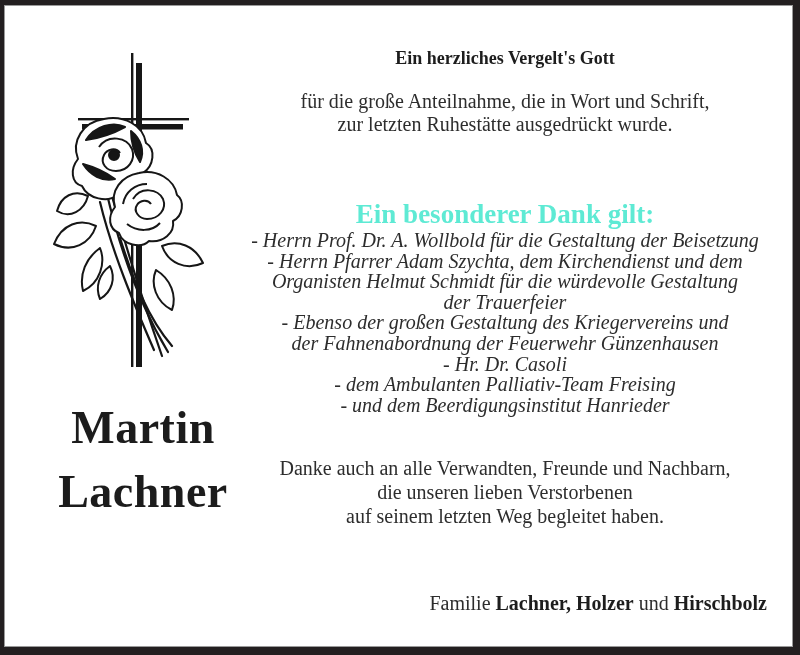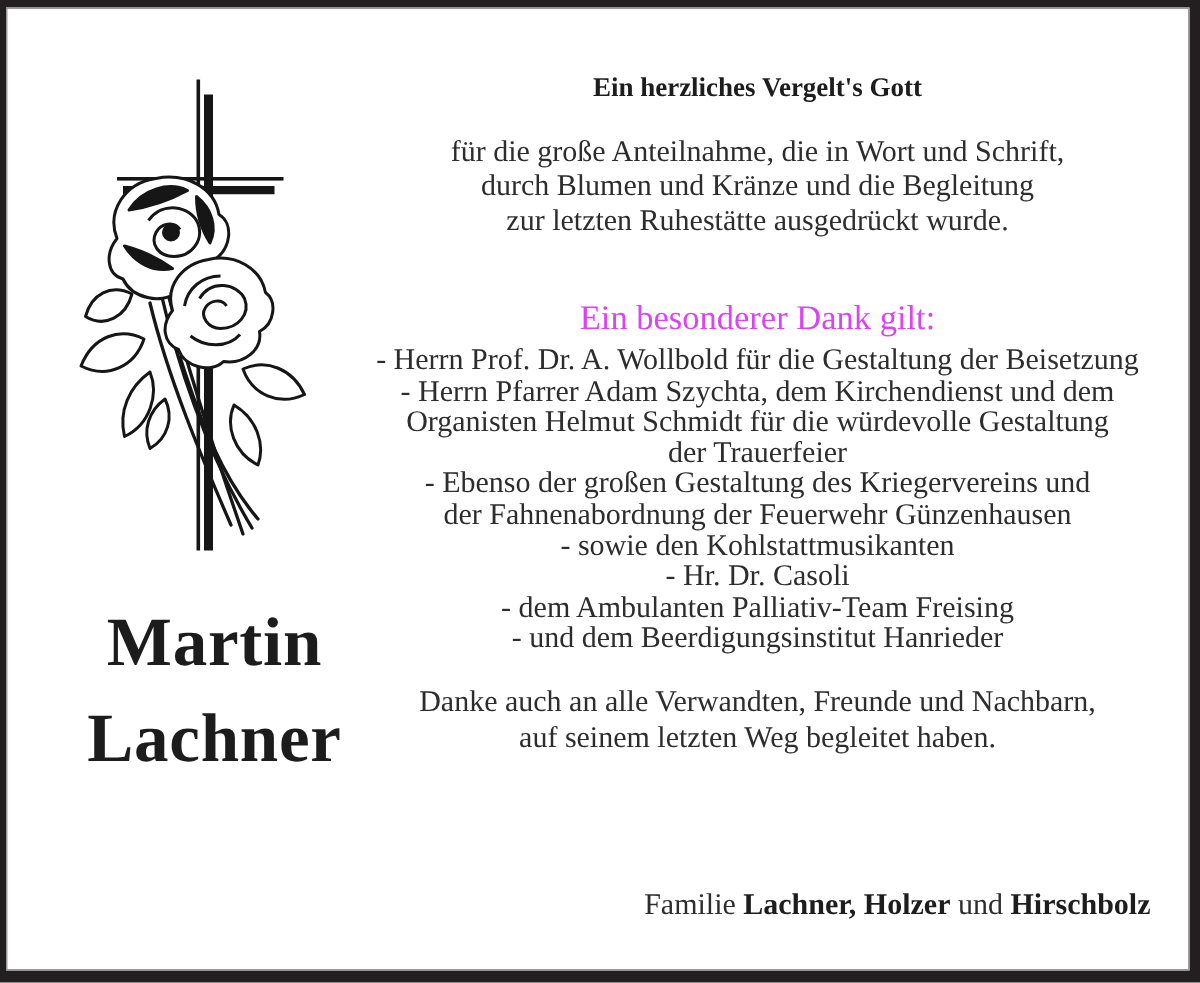--- a/index.html
+++ b/index.html
@@ -45,26 +45,26 @@
     font-size: 18px; font-weight: bold; color: #1d1d1d;
   }
   .intro {
     position: absolute; left: 0; width: 100%;
     top: 90px;
     font-size: 20px; line-height: 23px;
   }
   .dank-title {
     position: absolute; left: 0; width: 100%;
     top: 199px;
-    font-size: 23px; font-weight: normal; color: #d946ef;
+    font-size: 27px; font-weight: bold; color: #5eead4;
   }
   .dank-list {
     position: absolute; left: 0; width: 100%;
     top: 230px;
-    font-size: 20px; line-height: 20.6px;
+    font-size: 20px; line-height: 20.6px; font-style: italic;
   }
   .closing {
     position: absolute; left: 0; width: 100%;
     top: 456px;
     font-size: 20px; line-height: 24px;
   }
 
   
   .date-line {
     position: absolute;
@@ -130,41 +130,40 @@
   <div class="name-block">
     <div>Martin</div>
     <div>Lachner</div>
   </div>
 
   <div class="right-col">
     <div class="notice-title">Ein herzliches Vergelt's Gott</div>
 
     <div class="intro">
       <div>für die große Anteilnahme, die in Wort und Schrift,</div>
-      <div>durch Blumen und Kränze und die Begleitung</div>
       <div>zur letzten Ruhestätte ausgedrückt wurde.</div>
     </div>
 
     <div class="dank-title">Ein besonderer Dank gilt:</div>
 
     <div class="dank-list">
       <div>- Herrn Prof. Dr. A. Wollbold für die Gestaltung der Beisetzung</div>
       <div>- Herrn Pfarrer Adam Szychta, dem Kirchendienst und dem</div>
       <div>Organisten Helmut Schmidt für die würdevolle Gestaltung</div>
       <div>der Trauerfeier</div>
       <div>- Ebenso der großen Gestaltung des Kriegervereins und</div>
       <div>der Fahnenabordnung der Feuerwehr Günzenhausen</div>
-      <div>- sowie den Kohlstattmusikanten</div>
       <div>- Hr. Dr. Casoli</div>
       <div>- dem Ambulanten Palliativ-Team Freising</div>
       <div>- und dem Beerdigungsinstitut Hanrieder</div>
     </div>
 
     <div class="closing">
       <div>Danke auch an alle Verwandten, Freunde und Nachbarn,</div>
+      <div>die unseren lieben Verstorbenen</div>
       <div>auf seinem letzten Weg begleitet haben.</div>
     </div>
   </div>
 
 
   <div class="family-line"><span>Familie </span><b>Lachner, Holzer</b><span> und </span><b>Hirschbolz</b></div>
 
 </div>
 
 </body></html>

